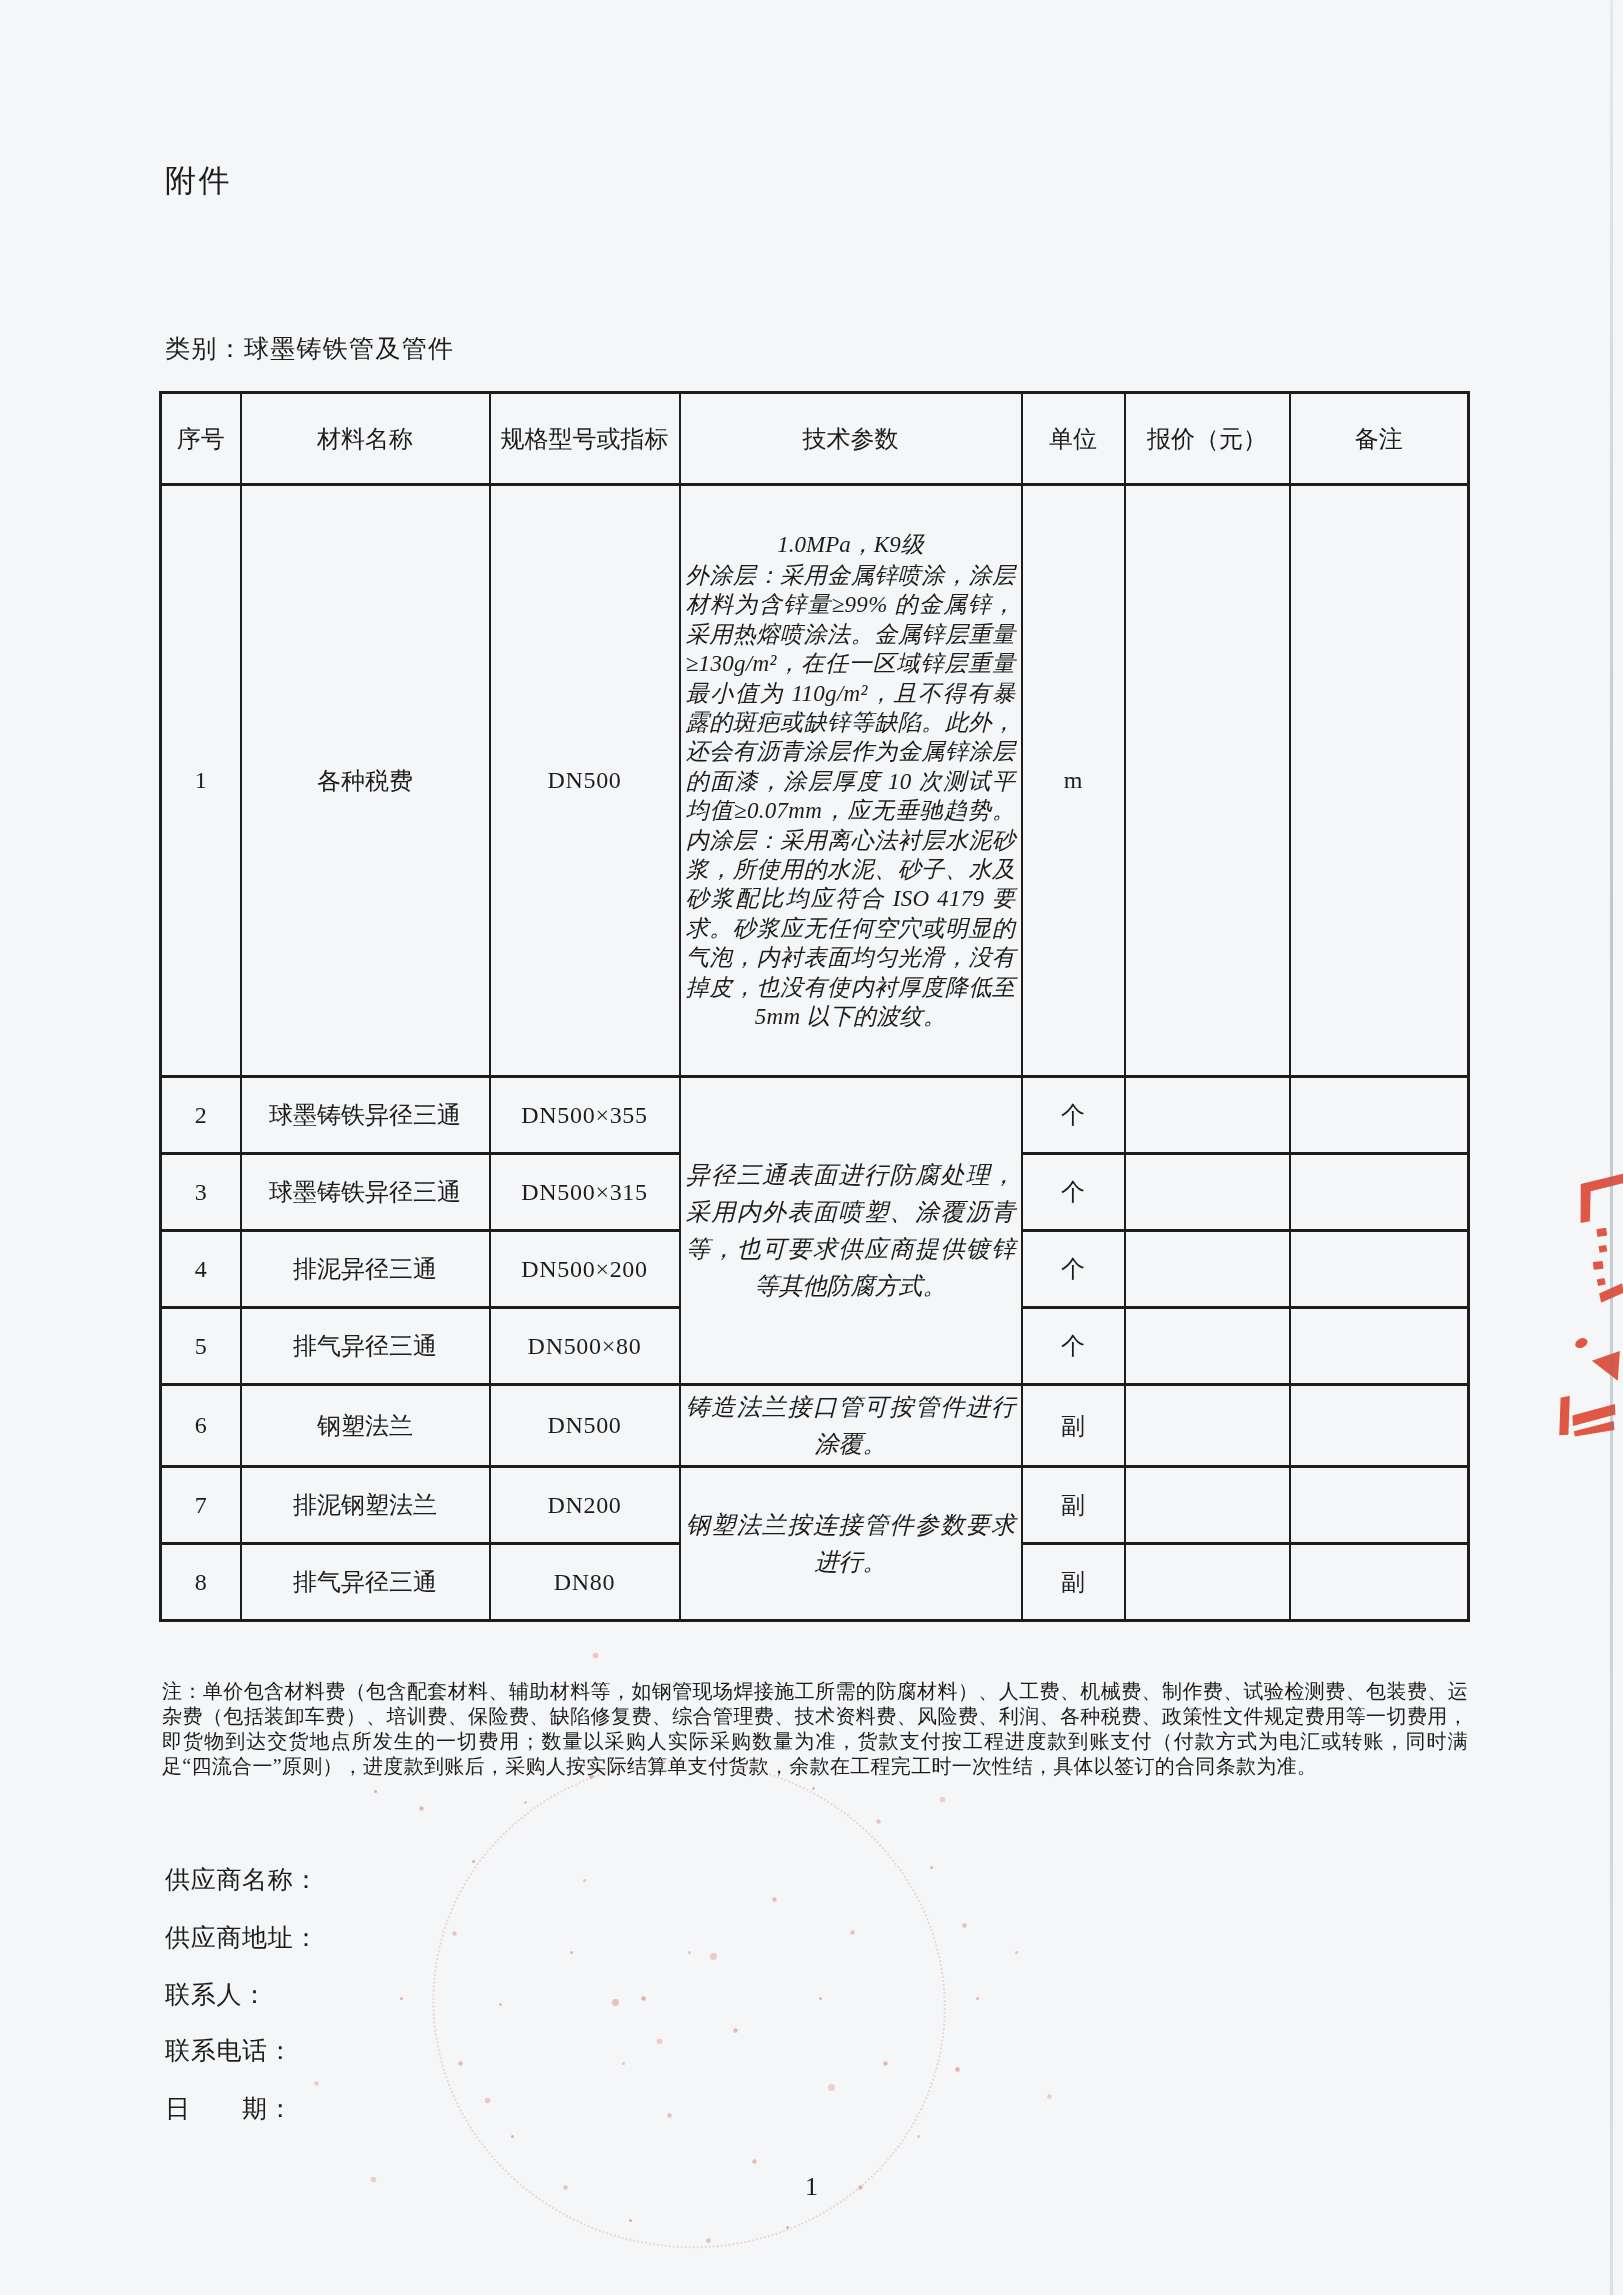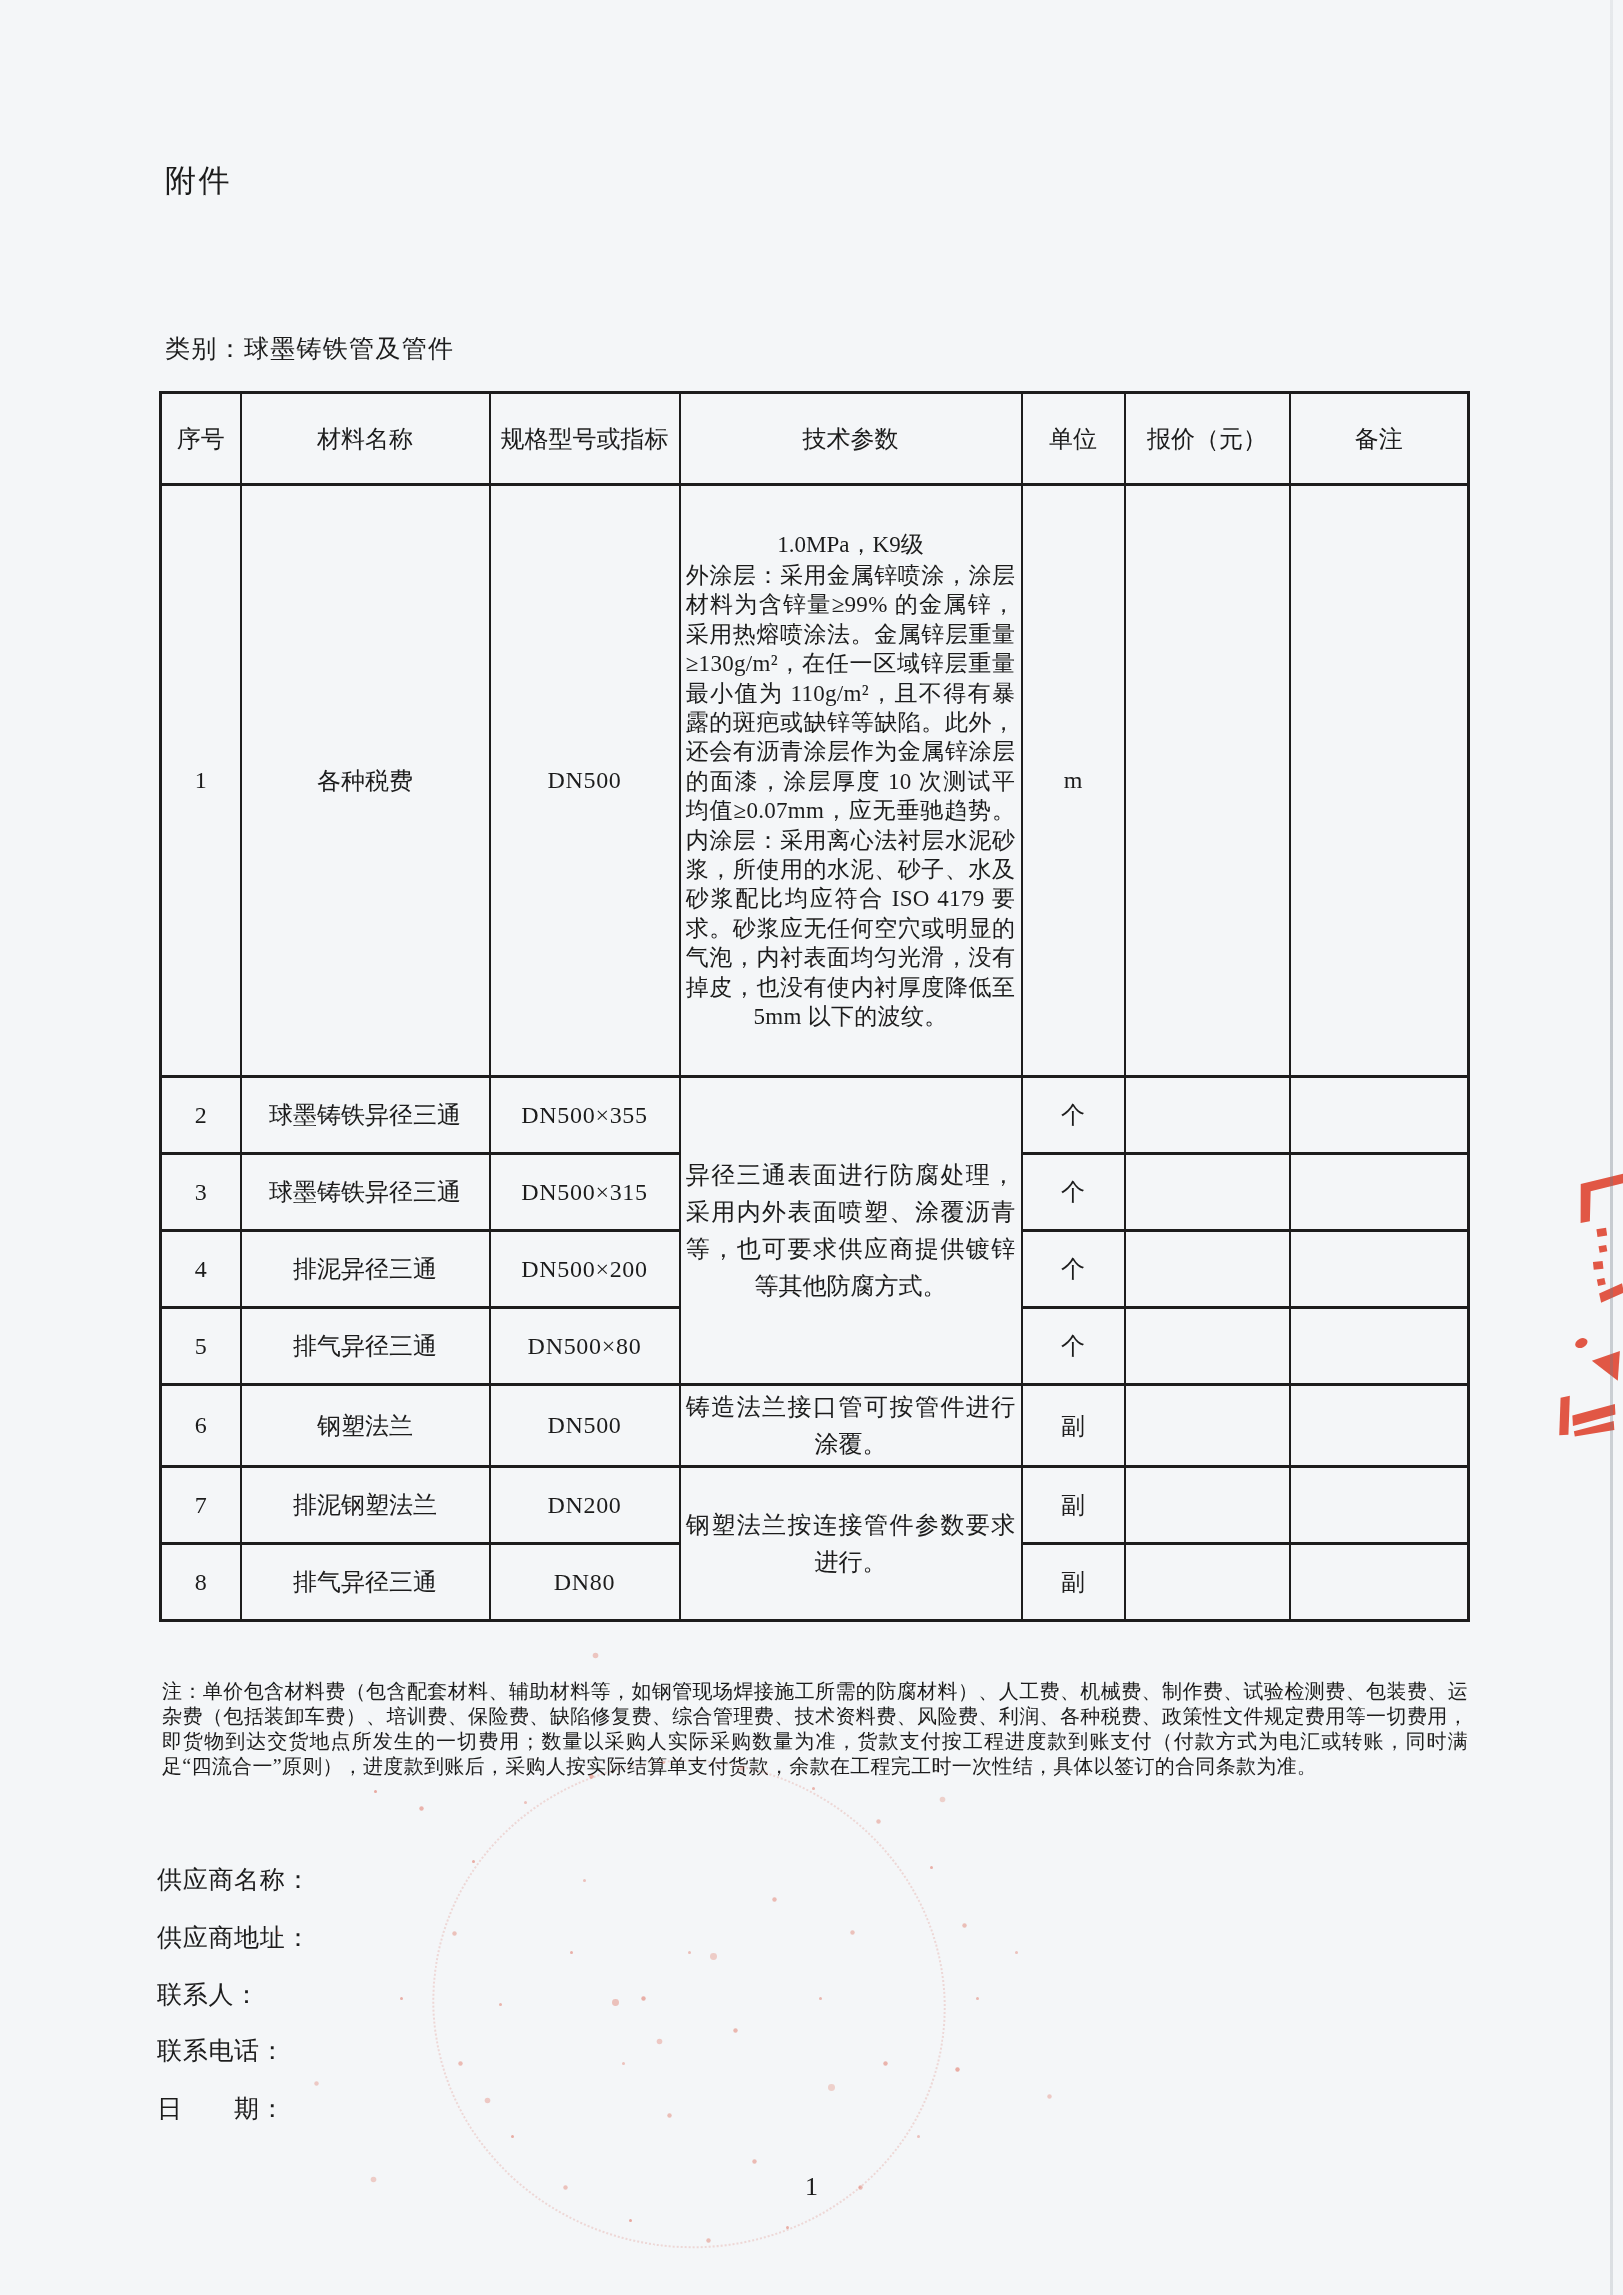--- a/index.html
+++ b/index.html
@@ -42,40 +42,40 @@
     text-align:center;vertical-align:middle;
     font-size:24px;font-weight:400;
     padding:2.6px 5.2px;
     overflow:hidden;
     margin-top:32px;
   }
   tr.row-header{height:92px;}
   tr.row-tall{height:592px;}
   tr.row-std{height:77px;}
   td.spec{font-size:23px;letter-spacing:0.7px;}
-  td.tech{padding:6.5px 10.5px;}
+  td.tech{padding:6.5px 10.5px;font-style:italic;}
   .tech-line1{
     text-align:center;font-size:23px;line-height:30px;margin-bottom:1.3px;
   }
   .tech-body{
     font-size:23px;line-height:29.4px;
     text-align:justify;text-align-last:center;
     letter-spacing:0.3px;
   }
   .tech-mid{
     font-size:24px;line-height:37px;
     text-align:justify;text-align-last:center;
   }
   .notes{
     position:absolute;left:162px;top:1679px;width:1306px;
     font-size:20px;line-height:25px;
     text-align:justify;letter-spacing:0.3px;
   }
   .supplier-field{
-    position:absolute;left:157px;
+    position:absolute;left:165px;
     font-size:25px;line-height:30px;letter-spacing:0.7px;
   }
   .pagenum{
     position:absolute;left:0;right:0;top:2172px;
     text-align:center;font-size:26px;
   }
   
   .stamp-edge{position:absolute;left:1559px;top:1144px;width:65px;height:294px;opacity:.92;}
   .stamp-ring{
     position:absolute;left:432px;top:1760px;width:510px;height:484px;

